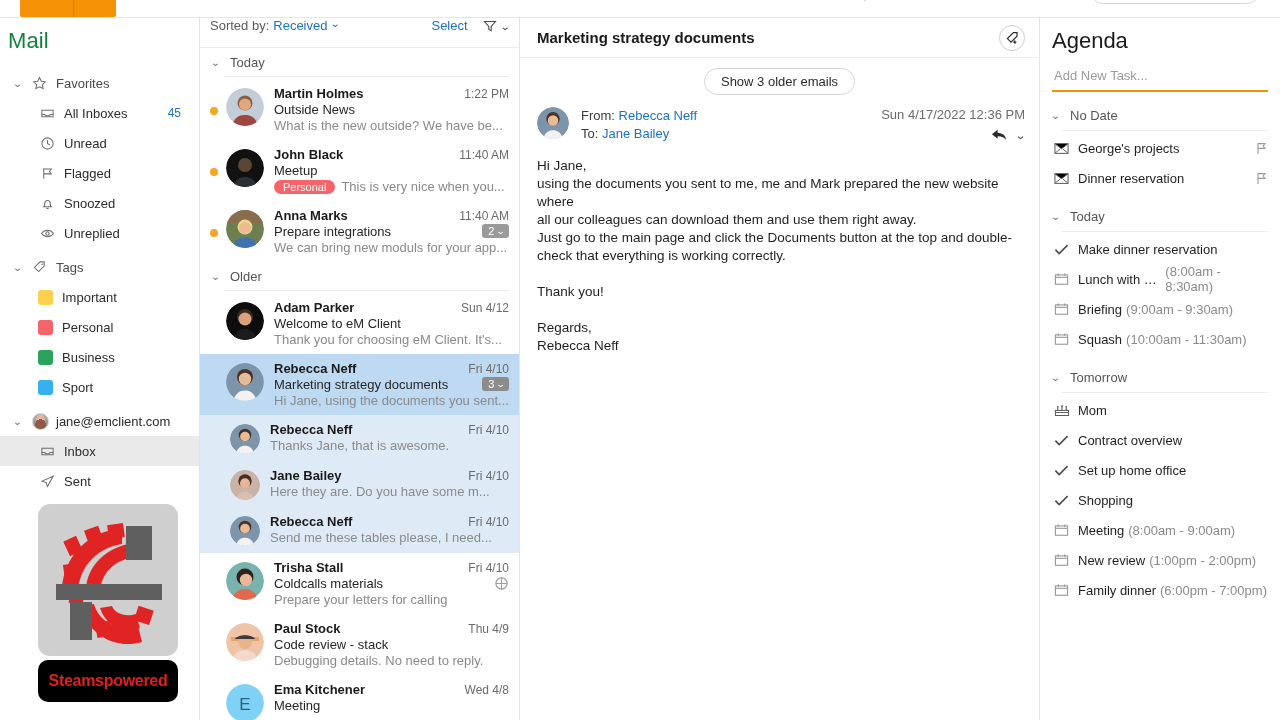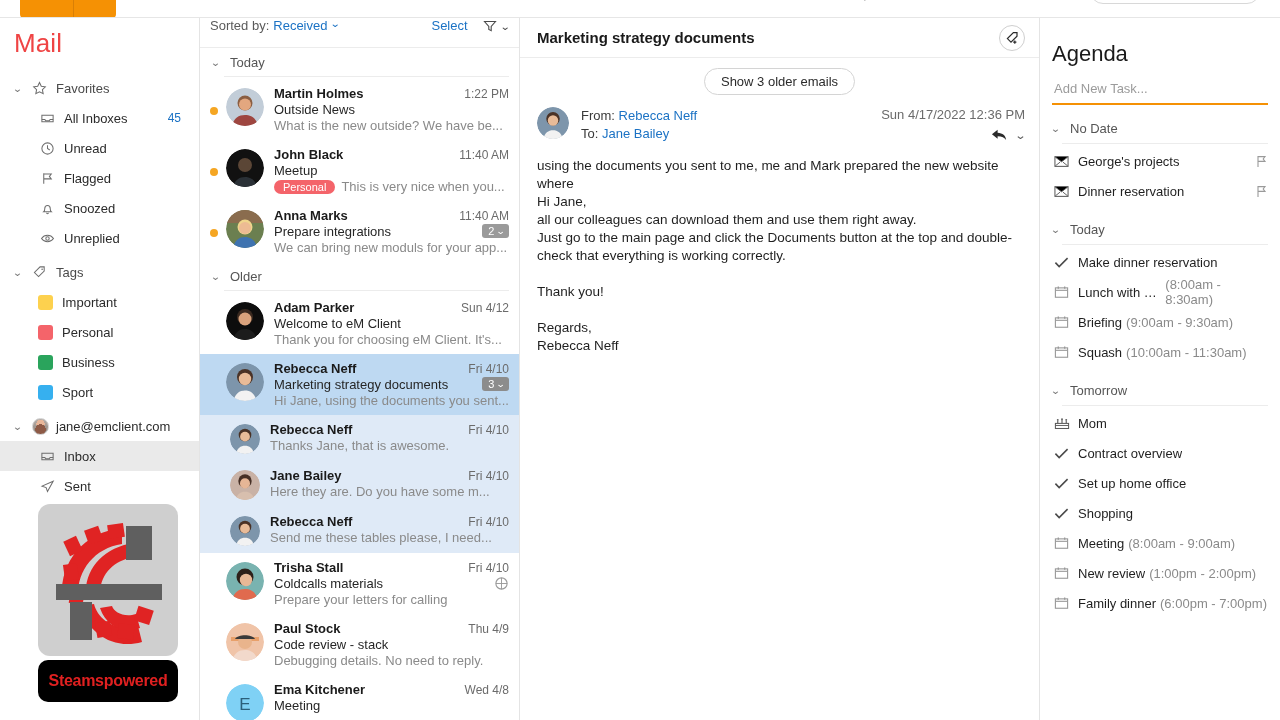--- a/index.html
+++ b/index.html
@@ -33,22 +33,22 @@
     border:1px solid #d8d8d8; border-radius:13px; background:#fff;
   }
 
   
   .sidebar {
     position:relative; width:200px; height:720px; padding-top:18px;
     background:#fff; border-right:1px solid #e4e4e4;
     flex:0 0 200px; overflow:hidden;
   }
   .mail-title {
-    font-size:26px; font-weight:400; color:#ef4444;
-    padding:10px 0 14px 14px; letter-spacing:0.1px;
+    font-size:22px; font-weight:400; color:#15803d;
+    padding:10px 0 14px 8px; letter-spacing:0.1px;
   }
   .grp-head {
     display:flex; align-items:center; height:30px; padding-left:14px;
     color:#4a4a4a; font-size:13px; cursor:default;
   }
   .chev {
     width:14px; display:inline-block; color:#767676; font-size:10px;
     transform:scaleX(1.25); margin-right:4px;
   }
   .grp-icon { width:22px; display:inline-flex; align-items:center; color:#6d6d6d; }
@@ -189,21 +189,21 @@
   .rd-reply { margin-top:6px; display:flex; align-items:center; justify-content:flex-end; gap:8px; color:#2b2b2b; }
   .rd-reply .rchev { font-size:11px; color:#5a5a5a; transform:scaleX(1.3); }
   .rd-body {
     padding:14px 22px 0 17px; font-size:13.5px; line-height:18px; color:#1f1f1f;
   }
   .rd-body p { margin:0; }
   .rd-body .gap { height:18px; }
 
   
   .agenda {
-    position:relative; width:240px; height:720px; padding-top:31px;
+    position:relative; width:240px; height:720px; padding-top:18px;
     background:#fff; flex:0 0 240px; overflow:hidden;
   }
   .ag-title {
     font-size:22px; font-weight:400; color:#1a1a1a;
     padding:10px 0 10px 12px;
   }
   .ag-input {
     margin:0 12px; padding:4px 0 7px 2px; font-size:13px; color:#9b9b9b;
     border-bottom:2px solid #f59104;
   }
@@ -736,22 +736,22 @@
         <div class="rd-reply">
           <svg width="17" height="14" viewBox="0 0 18 14">
               <path d="M7 1.5L1 6.2l6 4.8V8.2c4.6 0 7.4 1.4 9 4-0.4-4.6-3.6-7.3-9-7.6z" fill="#2b2b2b"></path>
             </svg>
           <span class="rchev">⌄</span>
         </div>
       </div>
     </div>
 
     <div class="rd-body">
+      <p>Hi Jane,</p>
       <p>using the documents you sent to me, me and Mark prepared the new website where</p>
-      <p>Hi Jane,</p>
       <p>all our colleagues can download them and use them right away.</p>
       <p>Just go to the main page and click the Documents button at the top and double-</p>
       <p>check that everything is working correctly.</p>
       <div class="gap"></div>
       <p>Thank you!</p>
       <div class="gap"></div>
       <p>Regards,</p>
       <p>Rebecca Neff</p>
     </div>
   </div>

